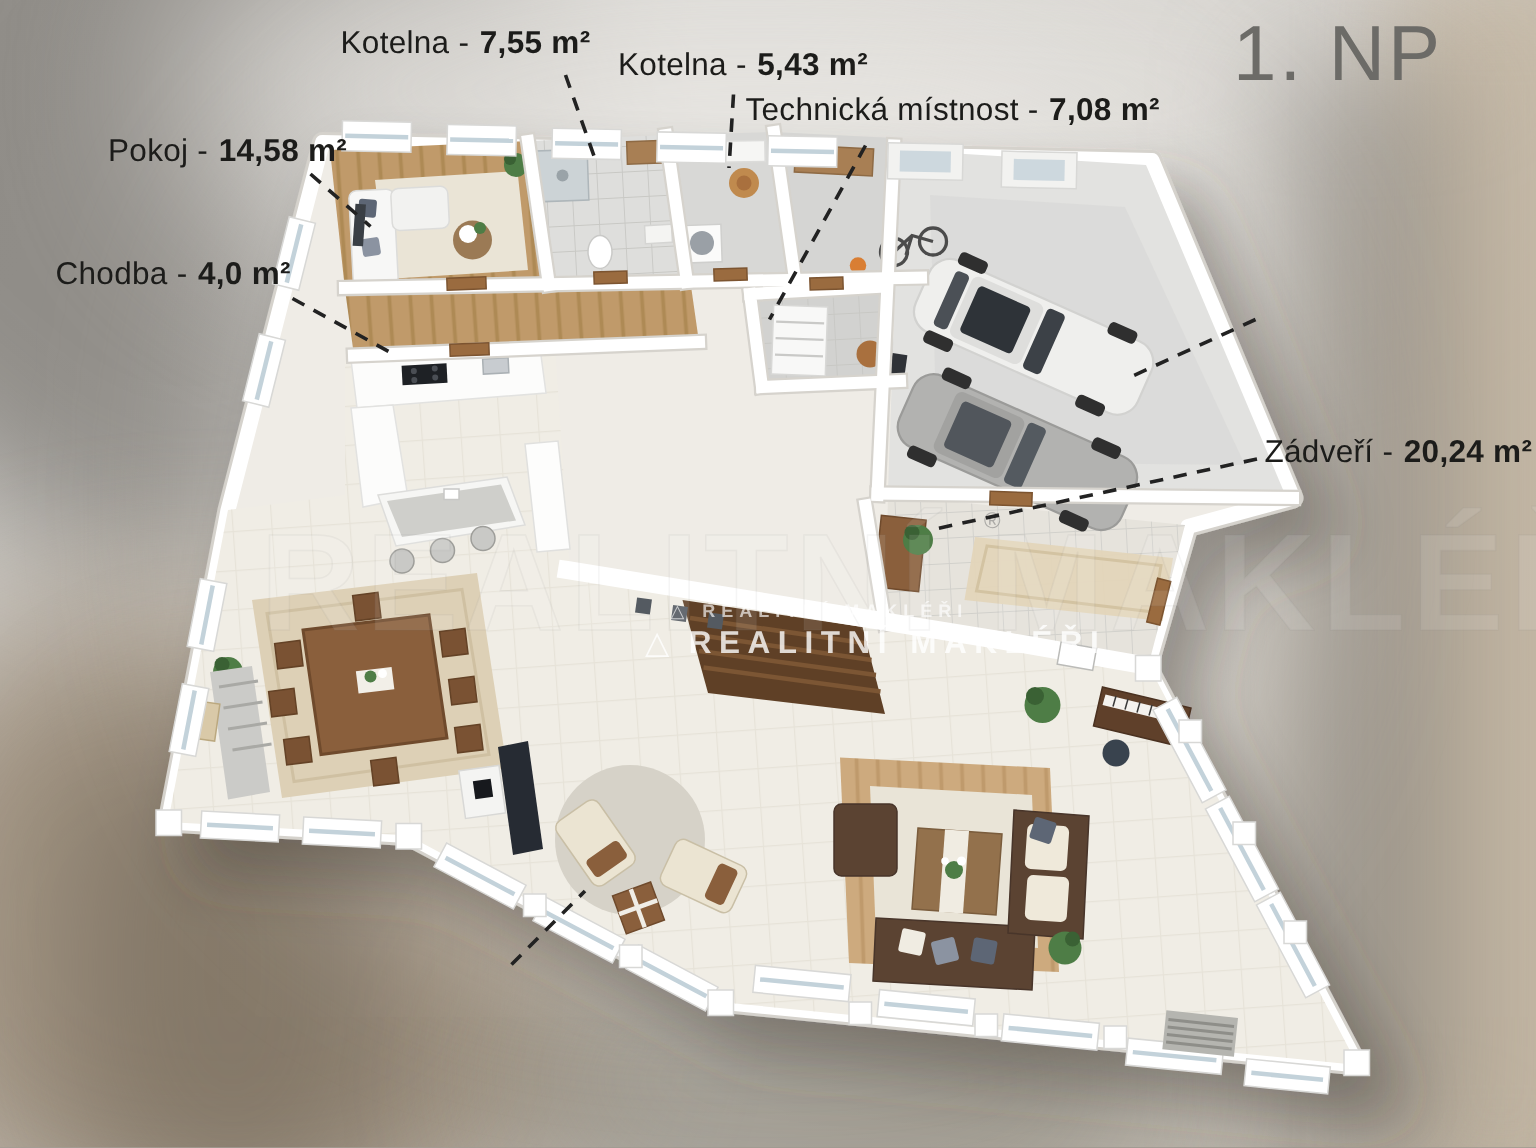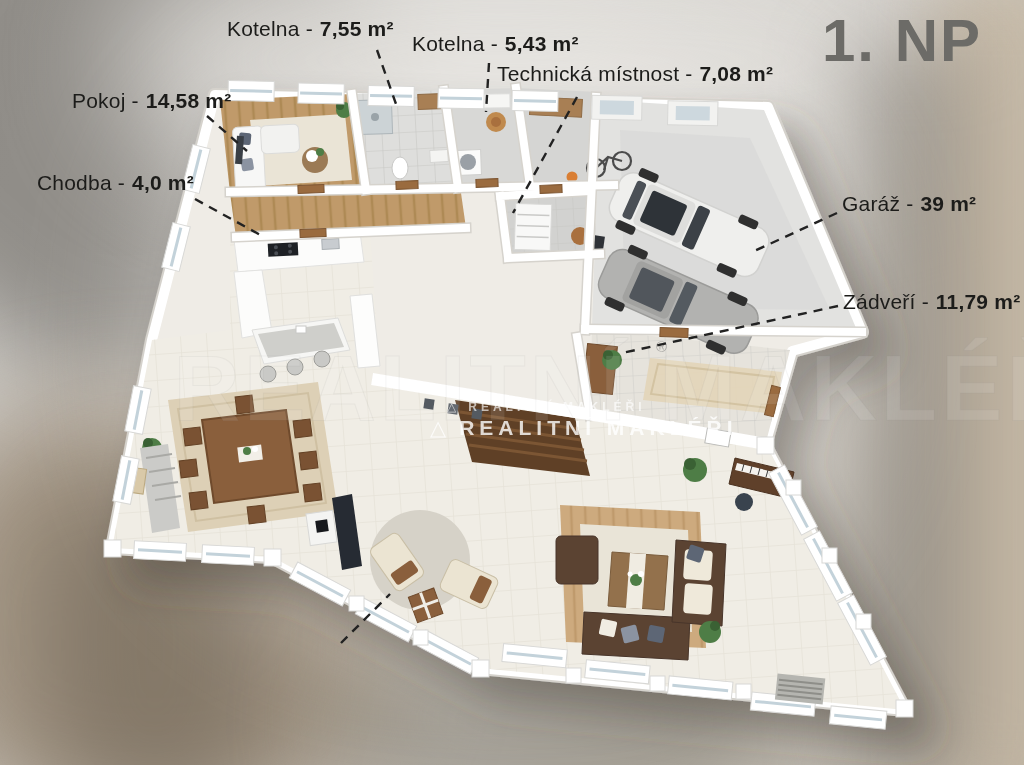--- a/index.html
+++ b/index.html
@@ -12,21 +12,21 @@
   .b3{left:-100px;top:400px;width:500px;height:430px;background:#8d7b64;filter:blur(55px);opacity:.7;}
   .b4{left:40px;top:470px;width:230px;height:350px;background:#675c4d;filter:blur(48px);opacity:.5;}
   .b5{left:930px;top:-20px;width:140px;height:820px;background:#c6b8a3;filter:blur(32px);opacity:.8;border-radius:0;}
   .b6{left:850px;top:40px;width:120px;height:740px;background:#7d776e;filter:blur(42px);opacity:.55;border-radius:0;}
   .b7{left:330px;top:610px;width:440px;height:220px;background:#6f6a5c;filter:blur(52px);opacity:.45;}
   .b8{left:170px;top:40px;width:660px;height:580px;background:#f5f3ef;filter:blur(70px);opacity:.55;}
   svg{position:absolute;left:0;top:0;}
   .room-label{position:absolute;font-size:21px;color:#1c1c1a;white-space:nowrap;letter-spacing:.2px;z-index:30;}
   .room-label .rm{font-weight:400;}
   .room-label .ar{font-weight:700;margin-left:7px;}
-  .floor-title{position:absolute;left:822px;top:6px;font-size:60px;font-weight:700;
+  .floor-title{position:absolute;left:822px;top:6px;font-size:52px;font-weight:400;
                color:#6c6b67;letter-spacing:2px;z-index:30;}
   .wm{position:absolute;color:rgba(255,255,255,.8);z-index:25;white-space:nowrap;}
   .wm-small{left:447px;top:400px;font-size:12px;letter-spacing:4px;font-weight:600;color:rgba(255,255,255,.65);}
   .wm-large{left:430px;top:416px;font-size:21px;letter-spacing:5px;font-weight:700;color:rgba(255,255,255,.8);}
   .wm .tri{margin-right:8px;font-weight:400;}
 </style>
 </head>
 <body>
 
 <div id="stage">
@@ -483,25 +483,22 @@
   </div>
   <div class="room-label" style="left:412px;top:32px;">
     <span class="rm">Kotelna -</span><span class="ar">5,43 m²</span>
   </div>
   <div class="room-label" style="left:497px;top:62px;">
     <span class="rm">Technická místnost -</span><span class="ar">7,08 m²</span>
   </div>
   <div class="room-label" style="left:37px;top:171px;">
     <span class="rm">Chodba -</span><span class="ar">4,0 m²</span>
   </div>
-  <div class="room-label" style="left:842px;top:192px;">
-    <span class="rm">Garáž -</span><span class="ar">39 m²</span>
-  </div>
   <div class="room-label" style="left:843px;top:290px;">
-    <span class="rm">Zádveří -</span><span class="ar">11,79 m²</span>
+    <span class="rm">Zádveří -</span><span class="ar">20,24 m²</span>
   </div>
 
   <div class="floor-title">1. NP</div>
 
   <div class="wm wm-small">
     <span class="tri">△</span><span>REALITNÍ MAKLÉŘI</span>
   </div>
   <div class="wm wm-large">
     <span class="tri">△</span><span>REALITNÍ MAKLÉŘI</span>
   </div>

